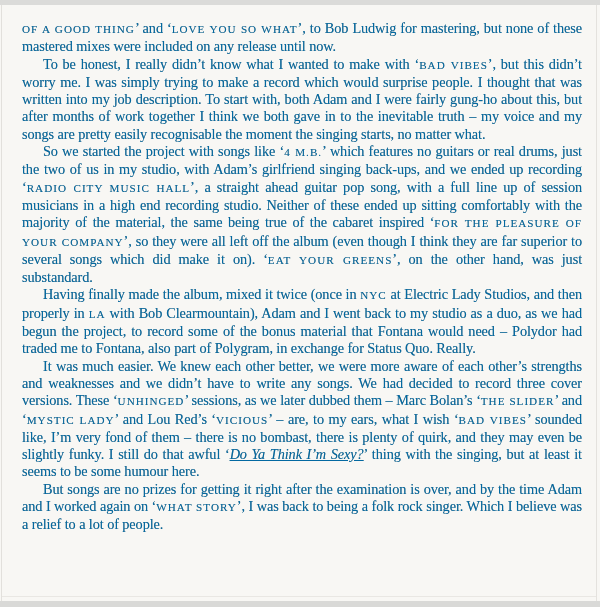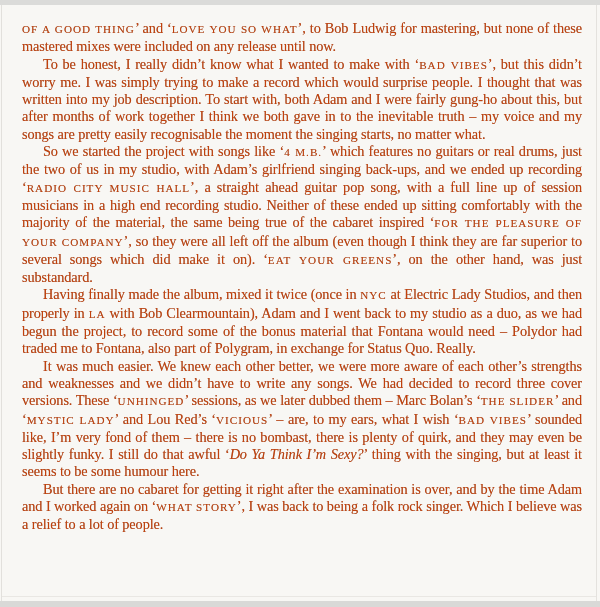--- a/index.html
+++ b/index.html
@@ -44,53 +44,54 @@
     position: absolute;
     top: 5px; bottom: 6px; right: 3px;
     width: 1px;
     background: #e4e2de;
   }
   .text-block {
     position: absolute;
     top: 20px;
     left: 22px;
     right: 18px;
-    color: #c2410c;
+    color: #0369a1;
     font-family: "Liberation Serif", "DejaVu Serif", serif;
     font-size: 14.3px;
     line-height: 17.3px;
     text-align: justify;
     letter-spacing: -0.1px;
     text-shadow: 0 0 0.5px rgba(62, 58, 52, 0.45);
   }
   .text-block p.para {
     margin: 0;
     padding: 0;
   }
   .text-block p.para.indent {
     text-indent: 21px;
   }
   .sc {
     font-size: 0.78em;
     letter-spacing: 0.09em;
   }
   .it {
     font-style: italic;
+    text-decoration: underline;
   }
 </style>
 </head>
 <body>
 
 <div class="scan">
   <div class="edge-top"></div>
   <div class="edge-left"></div>
   <div class="edge-right"></div>
   <div class="edge-bottom-hairline"></div>
   <div class="edge-bottom"></div>
   <div class="text-block">
       <p class="para"><span class="sc">OF A GOOD THING</span><span>’ and ‘</span><span class="sc">LOVE YOU SO WHAT</span><span>’, to Bob Ludwig for mastering, but none of these mastered mixes were included on any release until now.</span></p>
       <p class="para indent"><span>To be honest, I really didn’t know what I wanted to make with ‘</span><span class="sc">BAD VIBES</span><span>’, but this didn’t worry me. I was simply trying to make a record which would surprise people. I thought that was written into my job description. To start with, both Adam and I were fairly gung-ho about this, but after months of work together I think we both gave in to the inevitable truth – my voice and my songs are pretty easily recognisable the moment the singing starts, no matter what.</span></p>
       <p class="para indent"><span>So we started the project with songs like ‘</span><span class="sc">4 M.B.</span><span>’ which features no guitars or real drums, just the two of us in my studio, with Adam’s girlfriend singing back-ups, and we ended up recording ‘</span><span class="sc">RADIO CITY MUSIC HALL</span><span>’, a straight ahead guitar pop song, with a full line up of session musicians in a high end recording studio. Neither of these ended up sitting comfortably with the majority of the material, the same being true of the cabaret inspired ‘</span><span class="sc">FOR THE PLEASURE OF YOUR COMPANY</span><span>’, so they were all left off the album (even though I think they are far superior to several songs which did make it on). ‘</span><span class="sc">EAT YOUR GREENS</span><span>’, on the other hand, was just substandard.</span></p>
       <p class="para indent"><span>Having finally made the album, mixed it twice (once in </span><span class="sc">NYC</span><span> at Electric Lady Studios, and then properly in </span><span class="sc">LA</span><span> with Bob Clearmountain), Adam and I went back to my studio as a duo, as we had begun the project, to record some of the bonus material that Fontana would need – Polydor had traded me to Fontana, also part of Polygram, in exchange for Status Quo. Really.</span></p>
       <p class="para indent"><span>It was much easier. We knew each other better, we were more aware of each other’s strengths and weaknesses and we didn’t have to write any songs. We had decided to record three cover versions. These ‘</span><span class="sc">UNHINGED</span><span>’ sessions, as we later dubbed them – Marc Bolan’s ‘</span><span class="sc">THE SLIDER</span><span>’ and ‘</span><span class="sc">MYSTIC LADY</span><span>’ and Lou Red’s ‘</span><span class="sc">VICIOUS</span><span>’ – are, to my ears, what I wish ‘</span><span class="sc">BAD VIBES</span><span>’ sounded like, I’m very fond of them – there is no bombast, there is plenty of quirk, and they may even be slightly funky. I still do that awful ‘</span><span class="it">Do Ya Think I’m Sexy?</span><span>’ thing with the singing, but at least it seems to be some humour here.</span></p>
-      <p class="para indent"><span>But there are no cabaret for getting it right after the examination is over, and by the time Adam and I worked again on ‘</span><span class="sc">WHAT STORY</span><span>’, I was back to being a folk rock singer. Which I believe was a relief to a lot of people.</span></p>
+      <p class="para indent"><span>But songs are no prizes for getting it right after the examination is over, and by the time Adam and I worked again on ‘</span><span class="sc">WHAT STORY</span><span>’, I was back to being a folk rock singer. Which I believe was a relief to a lot of people.</span></p>
     </div>
 </div>
 
 </body></html>

